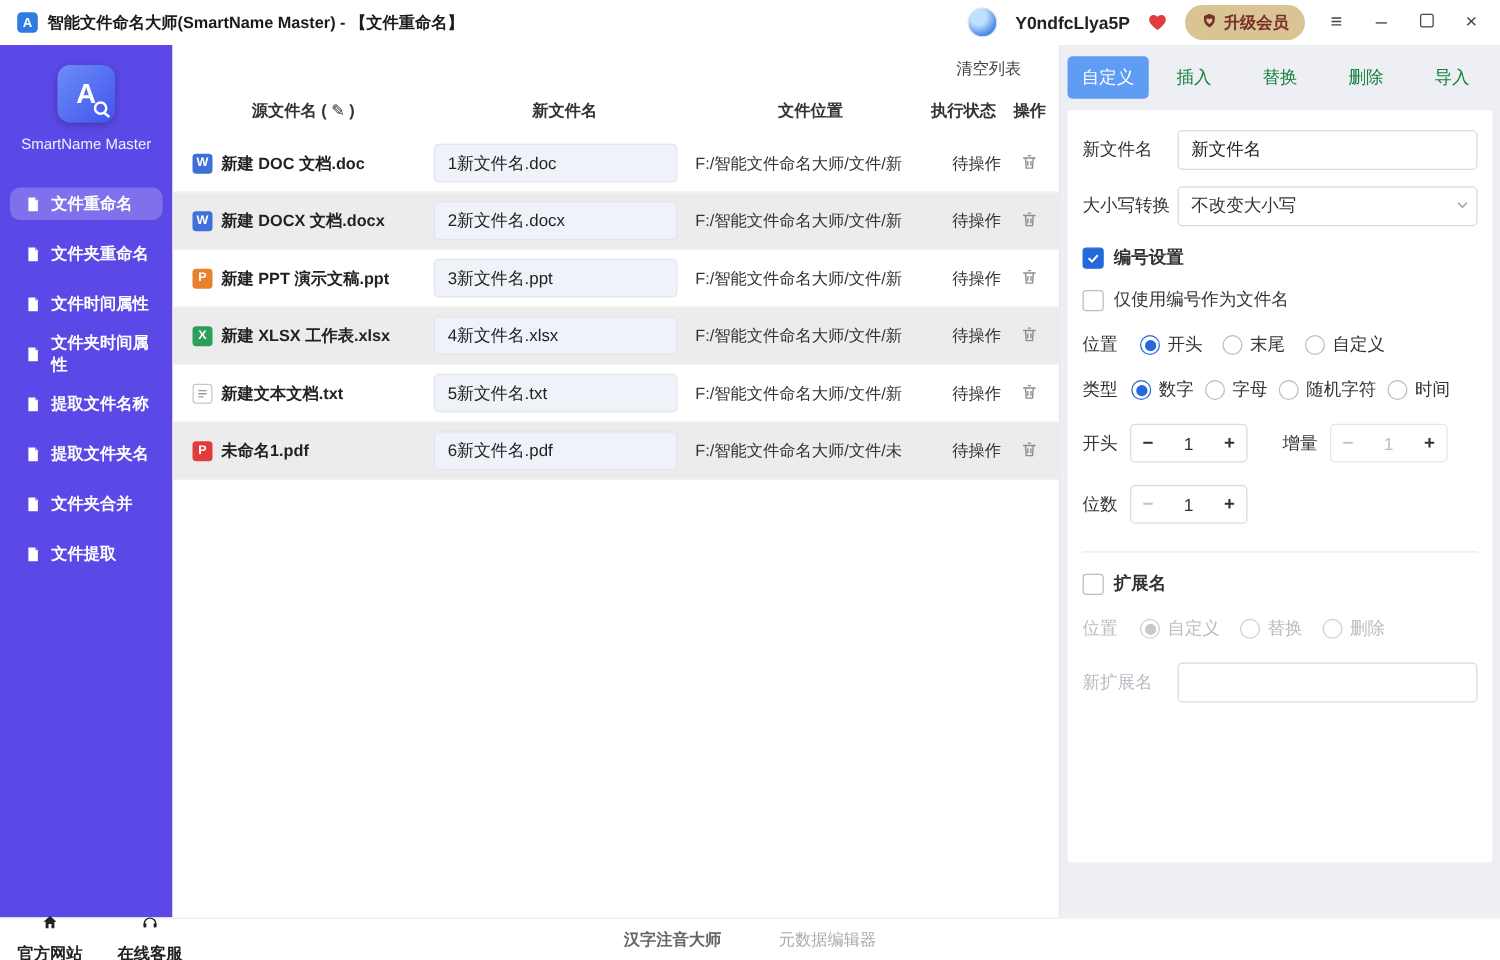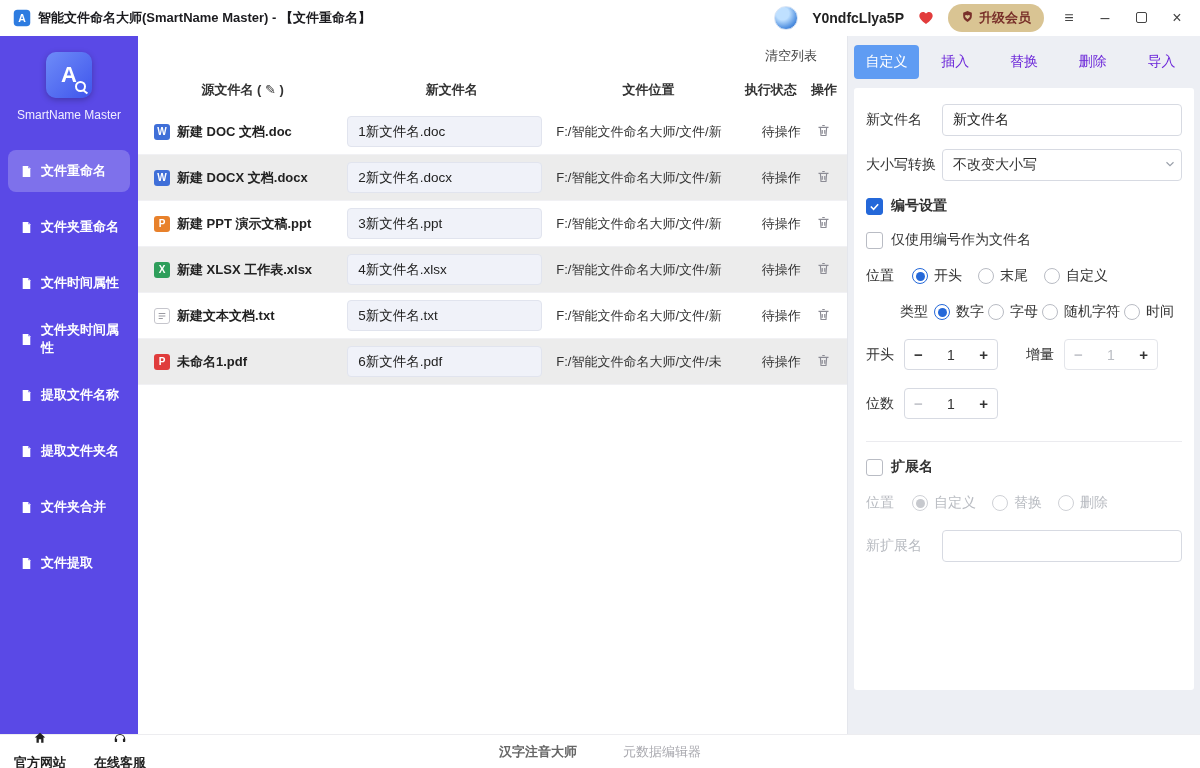--- a/index.html
+++ b/index.html
@@ -23,21 +23,21 @@
   .bodyrow { flex:1; display:flex; min-height:0; }
 
   
   .sidebar { width:138px; flex:none; background:#5a49e6; color:#fff; display:flex; flex-direction:column; }
   .brand { text-align:center; padding:16px 0 6px; }
   .brand-logo { width:46px; height:46px; margin:0 auto; border-radius:10px; background:linear-gradient(135deg,#6e8cf8,#3f55ec); display:flex; align-items:center; justify-content:center; position:relative; font-weight:bold; font-size:22px; color:#fff; box-shadow:0 2px 6px rgba(0,0,0,.25); }
   .brand-logo .mag { position:absolute; right:6px; bottom:6px; width:11px; height:11px; border:2px solid #fff; border-radius:50%; }
   .brand-logo .mag::after { content:""; position:absolute; right:-4px; bottom:-3px; width:5px; height:2px; background:#fff; transform:rotate(40deg); }
   .brand-name { font-size:12px; margin-top:10px; color:#f0eeff; }
   .menu { margin-top:22px; display:flex; flex-direction:column; gap:14px; }
-  .menu-item { display:flex; align-items:center; gap:8px; height:42px; margin:0 8px; padding-left:12px; border-radius:8px; font-size:13px; font-weight:bold; cursor:pointer; color:#fff; }
+  .menu-item { display:flex; align-items:center; gap:8px; height:26px; margin:0 8px; padding-left:12px; border-radius:8px; font-size:13px; font-weight:bold; cursor:pointer; color:#fff; }
   .menu-item.active { background:rgba(255,255,255,.22); }
   .mi-icon { display:flex; align-items:center; }
 
   
   .main { flex:1; min-width:0; display:flex; flex-direction:column; background:#fff; border-right:1px solid #e4e6ec; }
   .toolbar { display:flex; align-items:flex-start; padding:9px 14px 0 16px; }
   .btn-outline { border:1px solid #2e7ce0; background:#fff; color:#2e7ce0; font-size:14px; padding:7px 15px; border-radius:4px; margin-right:12px; cursor:pointer; font-family:inherit; }
   .btn-start { margin-left:auto; margin-right:2px; border:none; background:#1668d9; color:#fff; font-size:16px; padding:10px 40px; border-radius:6px; cursor:pointer; font-family:inherit; }
   .clear-row { text-align:right; padding:10px 30px 4px; }
   .clear-link { font-size:13px; color:#444; cursor:pointer; }
@@ -58,21 +58,21 @@
   .c-new { padding-right:14px; }
   .newname { width:100%; height:31px; background:#f0f2f9; border:1px solid #e1e4ee; border-radius:4px; padding:0 10px; font-size:13.5px; color:#222; font-family:inherit; }
   .c-path { color:#333; white-space:nowrap; overflow:hidden; }
   .c-status { text-align:right; color:#333; }
   .c-act { text-align:center; }
   .trash { background:none; border:none; cursor:pointer; padding:2px 4px; }
 
   
   .panel { width:352px; flex:none; background:#edeff4; display:flex; flex-direction:column; }
   .tabs { display:flex; align-items:center; padding:9px 6px; gap:4px; }
-  .tab { flex:1; text-align:center; font-size:14px; color:#6d28d9; padding:8px 0; border-radius:4px; cursor:pointer; }
+  .tab { flex:1; text-align:center; font-size:14px; color:#15803d; padding:8px 0; border-radius:4px; cursor:pointer; }
   .tab.active { background:#5f9cf3; color:#fff; }
   .card { flex:1; background:#fff; margin:0 6px 44px; border-radius:3px; padding:16px 12px; overflow:hidden; }
   .frow { display:flex; align-items:center; margin-bottom:13px; }
   .f-label { width:76px; flex:none; font-size:14px; color:#333; }
   .f-input { flex:1; height:32px; border:1px solid #d7dae2; border-radius:4px; padding:0 10px; font-size:14px; color:#222; font-family:inherit; background:#fff; }
   .selectbox { flex:1; height:32px; border:1px solid #d7dae2; border-radius:4px; padding:0 4px 0 10px; font-size:14px; color:#333; display:flex; align-items:center; justify-content:space-between; cursor:pointer; background:#fff; }
   .cbrow { display:flex; align-items:center; gap:8px; margin:16px 0; cursor:pointer; }
   .cb { width:17px; height:17px; border:1.5px solid #b9bcc4; border-radius:3px; background:#fff; display:flex; align-items:center; justify-content:center; flex:none; }
   .cbrow.checked .cb { background:#2468d9; border-color:#2468d9; }
   .cb-label { font-size:14px; color:#333; font-weight:bold; }
@@ -377,21 +377,21 @@
           <label class="radio">
               <span class="rdot"></span>
               <span>末尾</span>
             </label>
           <label class="radio">
               <span class="rdot"></span>
               <span>自定义</span>
             </label>
         </div>
 
-        <div class="radiorow" style="gap:4px;margin-left:34px;">
+        <div class="radiorow" style="gap:9px;">
           <span class="f-label">类型</span>
           <label class="radio checked">
               <span class="rdot"></span>
               <span>数字</span>
             </label>
           <label class="radio">
               <span class="rdot"></span>
               <span>字母</span>
             </label>
           <label class="radio">

